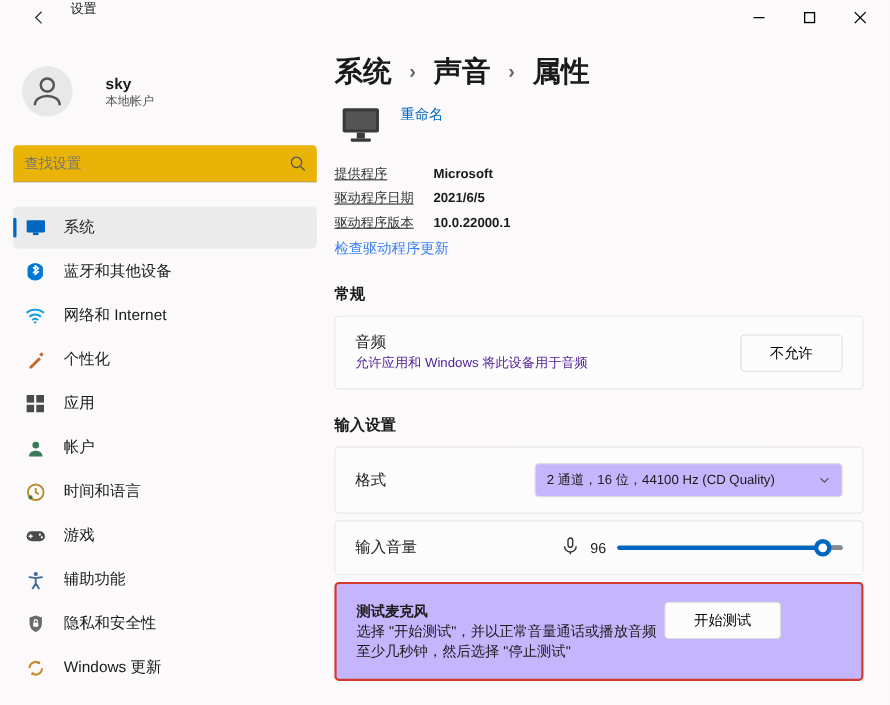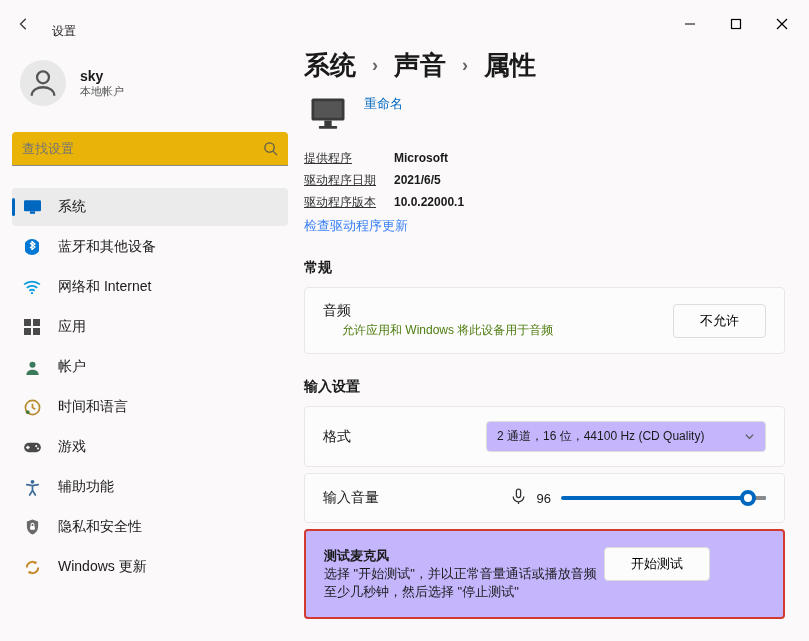--- a/index.html
+++ b/index.html
@@ -1,25 +1,25 @@
 <!DOCTYPE html>
 <html><head>
 <meta charset="utf-8">
 <style>
 * { box-sizing: border-box; margin: 0; padding: 0; font-family: "Segoe UI", "Microsoft YaHei", sans-serif; }
 body { background: #f3f3f3; width: 809px; height: 641px; overflow: hidden; font-size: 13px; color: #1a1a1a; }
 .window { width: 809px; height: 641px; background: #fbf9fa; position: relative; display: flex; flex-direction: column; }
-.titlebar { height: 40px; display: flex; align-items: flex-end; padding: 0 4px 0 8px; }
+.titlebar { height: 40px; display: flex; align-items: flex-start; padding: 0 4px 0 20px; }
 .back-btn { width: 32px; height: 32px; display: flex; align-items: center; justify-content: center; border-radius: 4px; cursor: pointer; }
 .title { margin-left: 12px; font-size: 12px; }
 .win-controls { margin-left: auto; display: flex; }
 .win-btn { width: 46px; height: 32px; display: flex; align-items: center; justify-content: center; font-size: 12px; cursor: pointer; }
 .content { flex: 1; display: flex; overflow: hidden; }
 .sidebar { width: 300px; padding: 4px 12px 0 12px; display: flex; flex-direction: column; }
-.user-row { display: flex; align-items: center; padding: 8px; margin-bottom: 18px; margin-top: 8px; }
+.user-row { display: flex; align-items: center; padding: 8px; margin-bottom: 18px; margin-top: 8px; gap: 16px; }
 .avatar { width: 46px; height: 46px; border-radius: 50%; background: #e8e8e8; display: flex; align-items: center; justify-content: center; margin-right: 14px; }
 .user-name { font-weight: 600; font-size: 14px; }
 .user-type { font-size: 11px; color: #555; }
 .search-box { display: flex; align-items: center; border-bottom: 1px solid #888; background: #eab308; height: 34px; padding: 0 10px; margin-bottom: 22px; border-radius: 4px 4px 0 0; }
 .search-box input { border: none; outline: none; flex: 1; background: transparent; font-size: 13px; }
 .nav { display: flex; flex-direction: column; gap: 2px; }
 .nav-item { display: flex; align-items: center; height: 38px; padding: 0 10px; border-radius: 4px; cursor: pointer; font-size: 14px; position: relative; }
 .nav-item.active { background: #ecebec; }
 .nav-item.active::before { content: ""; position: absolute; left: 0; top: 10px; bottom: 10px; width: 3px; background: #0067c0; border-radius: 2px; }
 .nav-icon { width: 20px; height: 20px; margin-right: 16px; display: flex; align-items: center; justify-content: center; }
@@ -31,21 +31,21 @@
 .monitor-icon { width: 48px; height: 48px; display: flex; align-items: center; justify-content: center; }
 .rename { color: #0067c0; font-size: 13px; cursor: pointer; margin-top: 4px; }
 .info-table { margin-top: 8px; }
 .info-row { display: flex; font-size: 12px; line-height: 22px; }
 .info-label { width: 90px; color: #333; text-decoration: underline; }
 .info-value { font-weight: 600; }
 .link { color: #3b82f6; font-size: 13px; cursor: pointer; margin-top: 4px; display: inline-block; }
 .section-title { font-weight: 600; font-size: 14px; margin-top: 24px; margin-bottom: 10px; }
 .card { background: #fdfcfc; border: 1px solid #e9e7e8; border-radius: 4px; padding: 14px 18px; display: flex; align-items: center; margin-bottom: 6px; }
 .card .label { font-size: 14px; }
-.card .desc { font-size: 12px; color: #4d7c0f; margin-top: 2px; margin-left: 19px; }
+.card .desc { font-size: 12px; color: #4c1d95; margin-top: 2px; }
 .card .spacer { flex: 1; }
 .pill-btn { background: #fdfcfc; border: 1px solid #ddd; border-radius: 4px; padding: 7px 26px; font-size: 13px; cursor: pointer; }
 .dropdown { background: #c4b5fd; border: 1px solid #ddd; border-radius: 4px; padding: 6px 10px; font-size: 12px; cursor: pointer; display: flex; align-items: center; gap: 2px; min-width: 280px; justify-content: space-between; }
 .volume-row .mic { margin-left: auto; margin-right: 10px; }
 .volume-val { font-size: 13px; margin-right: 10px; }
 .slider { width: 205px; height: 4px; background: #0067c0; border-radius: 2px; position: relative; }
 .slider .track-bg { position: absolute; right: 0; top: 0; bottom: 0; width: 12px; background: #8a8a8a; border-radius: 2px; }
 .slider .thumb { position: absolute; right: 10px; top: -6px; width: 16px; height: 16px; background: #fff; border: 4px solid #0067c0; border-radius: 50%; }
 .test-card { border: 2px solid #d33a2f; background: #c4b5fd; border-radius: 4px; padding: 16px 18px; display: flex; align-items: flex-start; }
 </style>
@@ -127,20 +127,29 @@
             <span class="nav-icon">
               <svg width="18" height="14" viewBox="0 0 20 16">
                 <path d="M1 5a14 14 0 0118 0M4 9a9 9 0 0112 0M7 12.5a4.5 4.5 0 016 0" stroke="#0b9de0" stroke-width="2" fill="none"></path>
                 <circle cx="10" cy="15" r="1.3" fill="#0b9de0"></circle>
               </svg>
             </span>
             <span>网络和 Internet</span>
           </div>
           <div class="nav-item">
             <span class="nav-icon">
+              <svg width="17" height="17" viewBox="0 0 18 18">
+                <path d="M3 15l9-9 2 2-9 9H3v-2z" fill="#c26a2e"></path>
+                <rect x="13" y="2" width="3" height="3" transform="rotate(45 14.5 3.5)" fill="#c26a2e"></rect>
+              </svg>
+            </span>
+            <span>个性化</span>
+          </div>
+          <div class="nav-item">
+            <span class="nav-icon">
               <svg width="16" height="16" viewBox="0 0 16 16">
                 <rect x="0" y="0" width="7" height="7" fill="#4a4a4a"></rect>
                 <rect x="9" y="0" width="7" height="7" fill="#4a4a4a"></rect>
                 <rect x="0" y="9" width="7" height="7" fill="#4a4a4a"></rect>
                 <rect x="9" y="9" width="7" height="7" fill="#4a4a4a"></rect>
               </svg>
             </span>
             <span>应用</span>
           </div>
           <div class="nav-item">

